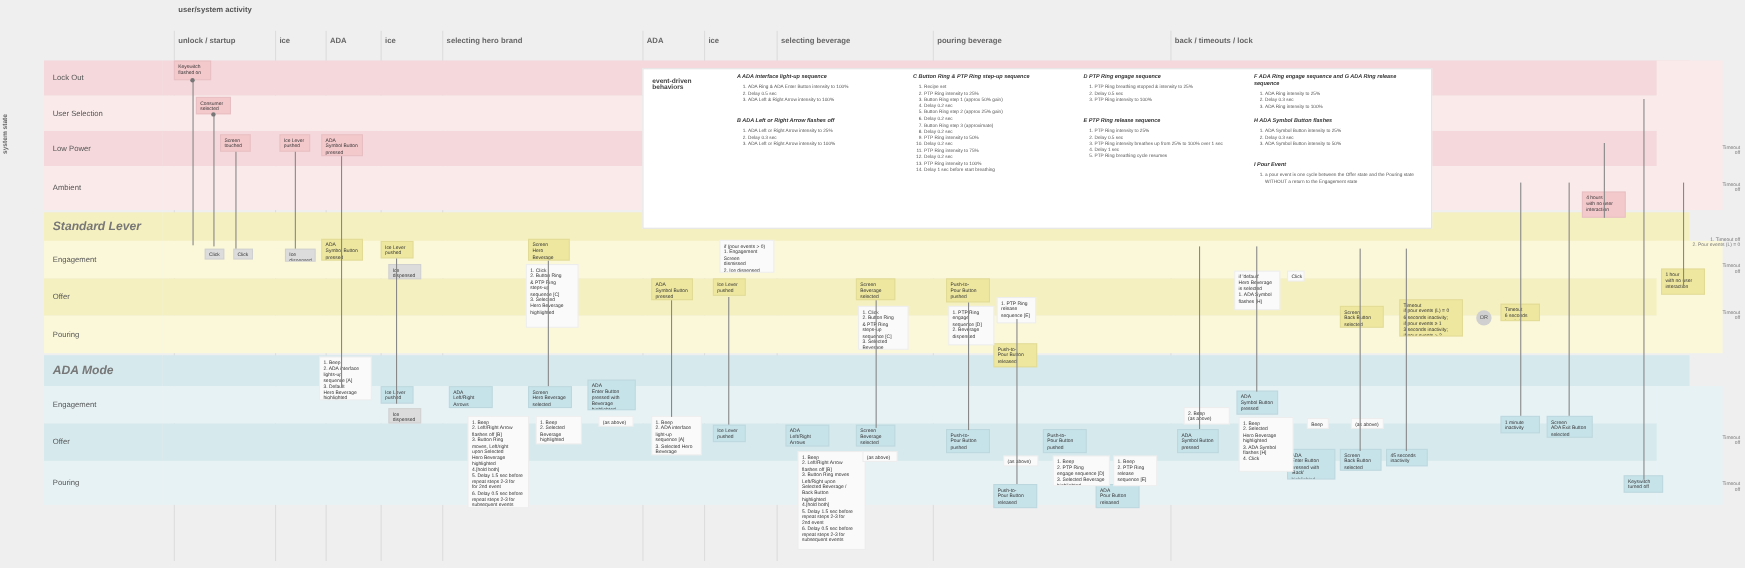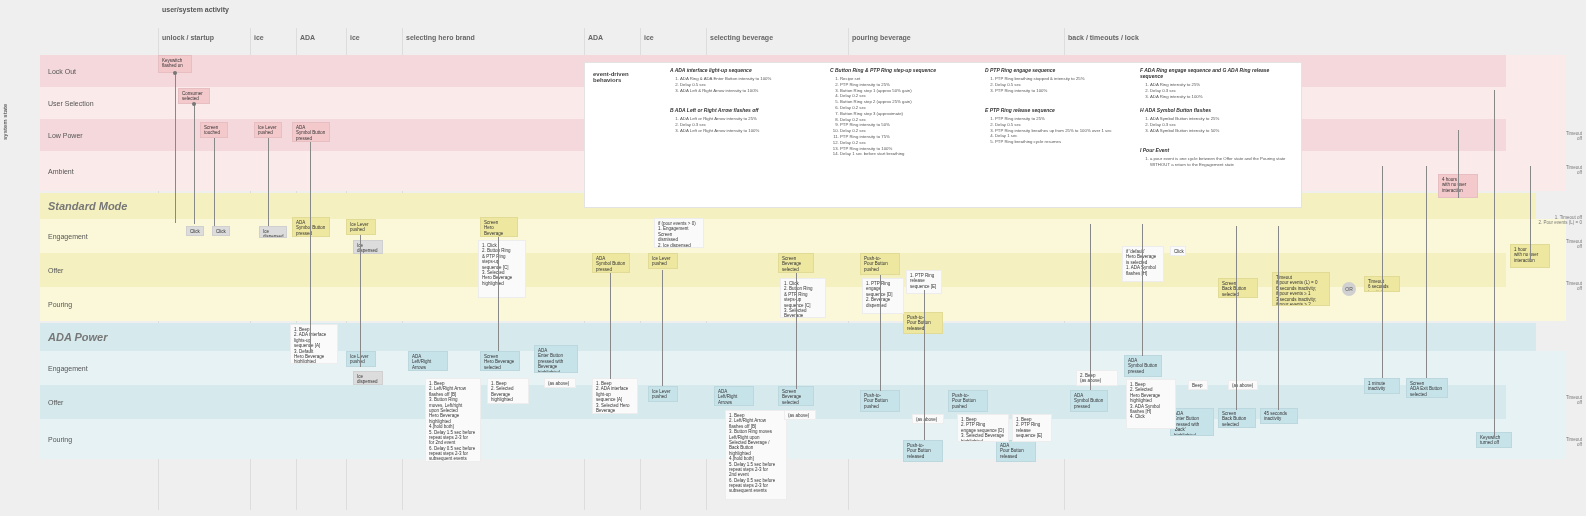--- a/index.html
+++ b/index.html
@@ -182,29 +182,29 @@
   <div id="row-container">
       <div class="lane bg-pink" style="top: 55px; height: 32px;"></div>
       <div class="rowlabel bg-pink" style="top: 55px; height: 32px;">Lock Out</div>
       <div class="lane bg-lpink" style="top: 87px; height: 32px;"></div>
       <div class="rowlabel bg-lpink" style="top: 87px; height: 32px;">User Selection</div>
       <div class="lane bg-pink" style="top: 119px; height: 32px;"></div>
       <div class="rowlabel bg-pink" style="top: 119px; height: 32px;">Low Power</div>
       <div class="lane bg-lpink" style="top: 151px; height: 40px;"></div>
       <div class="rowlabel bg-lpink" style="top: 151px; height: 40px;">Ambient</div>
       <div class="lane bg-yellow" style="top: 193px; height: 26px;"></div>
-      <div class="rowlabel bg-yellow section" style="top: 193px; height: 26px;">Standard Mode</div>
+      <div class="rowlabel bg-yellow section" style="top: 193px; height: 26px;">Standard Lever</div>
       <div class="lane bg-lyellow" style="top: 219px; height: 34px;"></div>
       <div class="rowlabel bg-lyellow" style="top: 219px; height: 34px;">Engagement</div>
       <div class="lane bg-yellow" style="top: 253px; height: 34px;"></div>
       <div class="rowlabel bg-yellow" style="top: 253px; height: 34px;">Offer</div>
       <div class="lane bg-lyellow" style="top: 287px; height: 34px;"></div>
       <div class="rowlabel bg-lyellow" style="top: 287px; height: 34px;">Pouring</div>
       <div class="lane bg-blue" style="top: 323px; height: 28px;"></div>
-      <div class="rowlabel bg-blue section" style="top: 323px; height: 28px;">ADA Power</div>
+      <div class="rowlabel bg-blue section" style="top: 323px; height: 28px;">ADA Mode</div>
       <div class="lane bg-lblue" style="top: 351px; height: 34px;"></div>
       <div class="rowlabel bg-lblue" style="top: 351px; height: 34px;">Engagement</div>
       <div class="lane bg-blue" style="top: 385px; height: 34px;"></div>
       <div class="rowlabel bg-blue" style="top: 385px; height: 34px;">Offer</div>
       <div class="lane bg-lblue" style="top: 419px; height: 40px;"></div>
       <div class="rowlabel bg-lblue" style="top: 419px; height: 40px;">Pouring</div>
     </div>
 
   <div class="lane bg-lpink" style="left:1506px;width:60px;top:55px;height:136px;"></div>
   <div class="lane bg-lyellow" style="left:1506px;width:60px;top:219px;height:102px;"></div>

